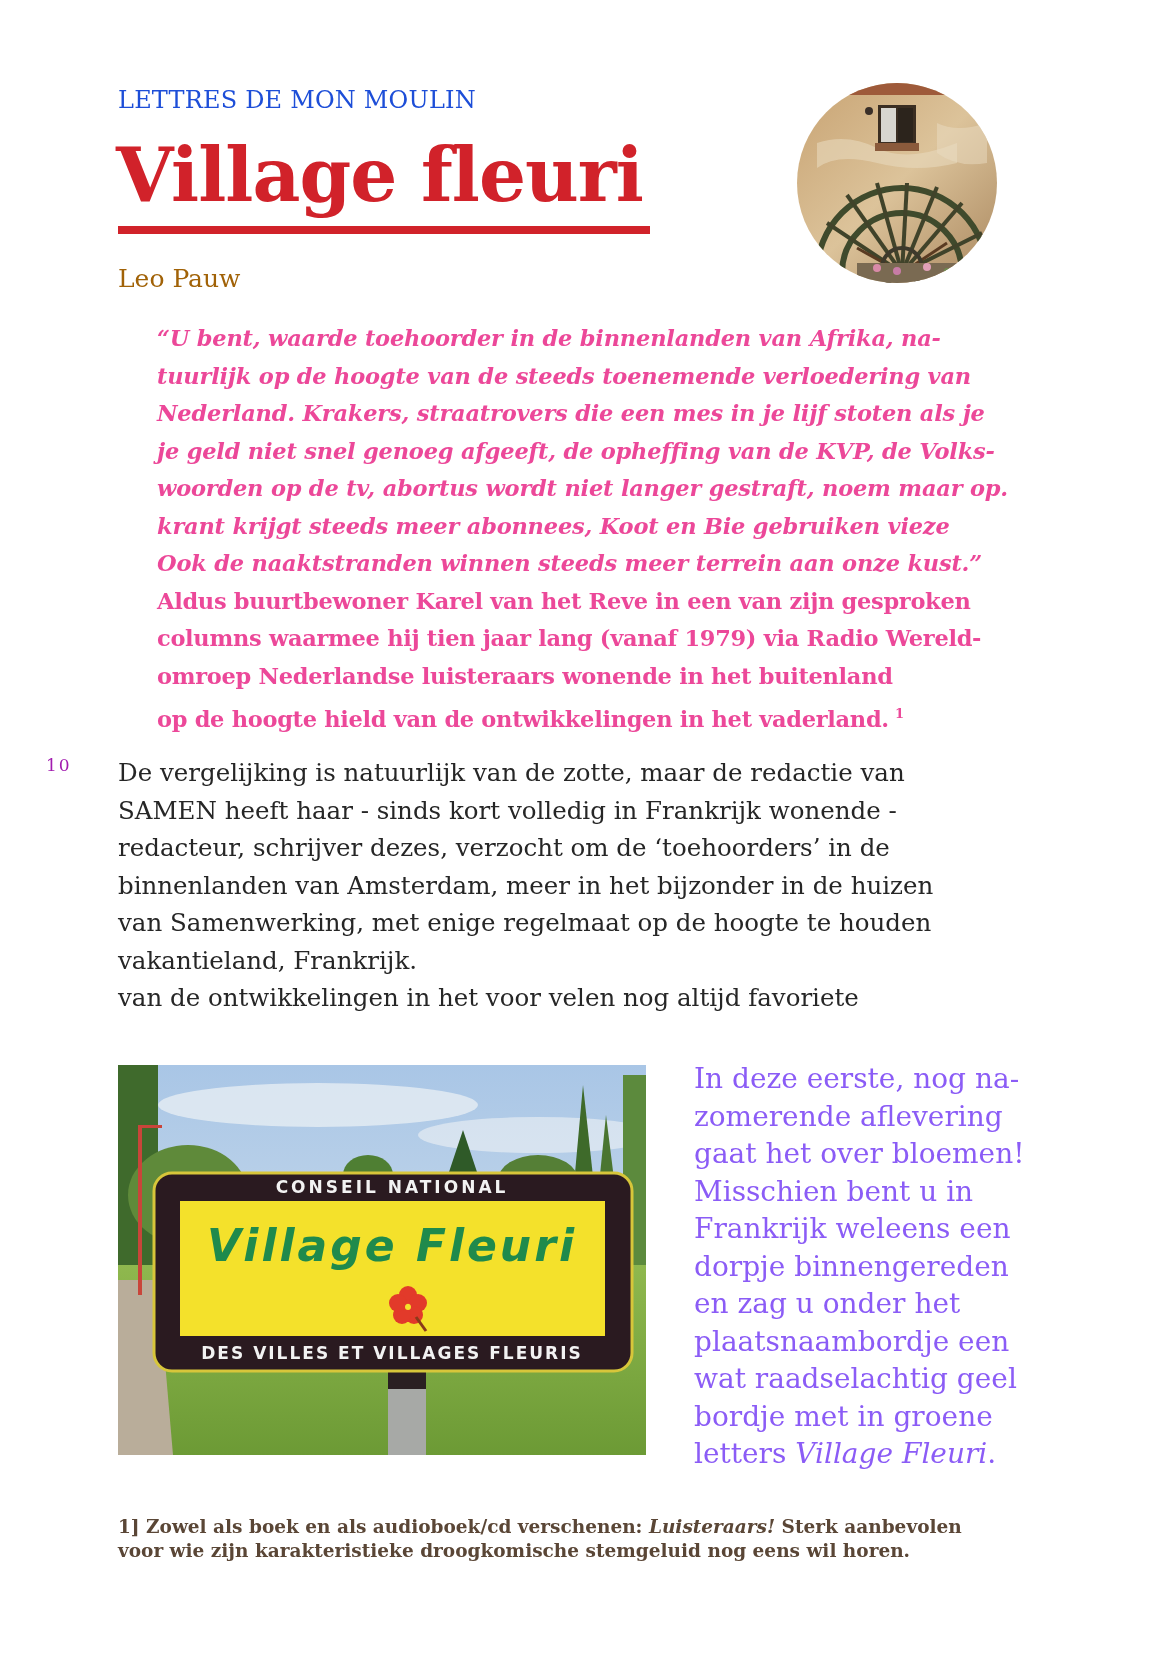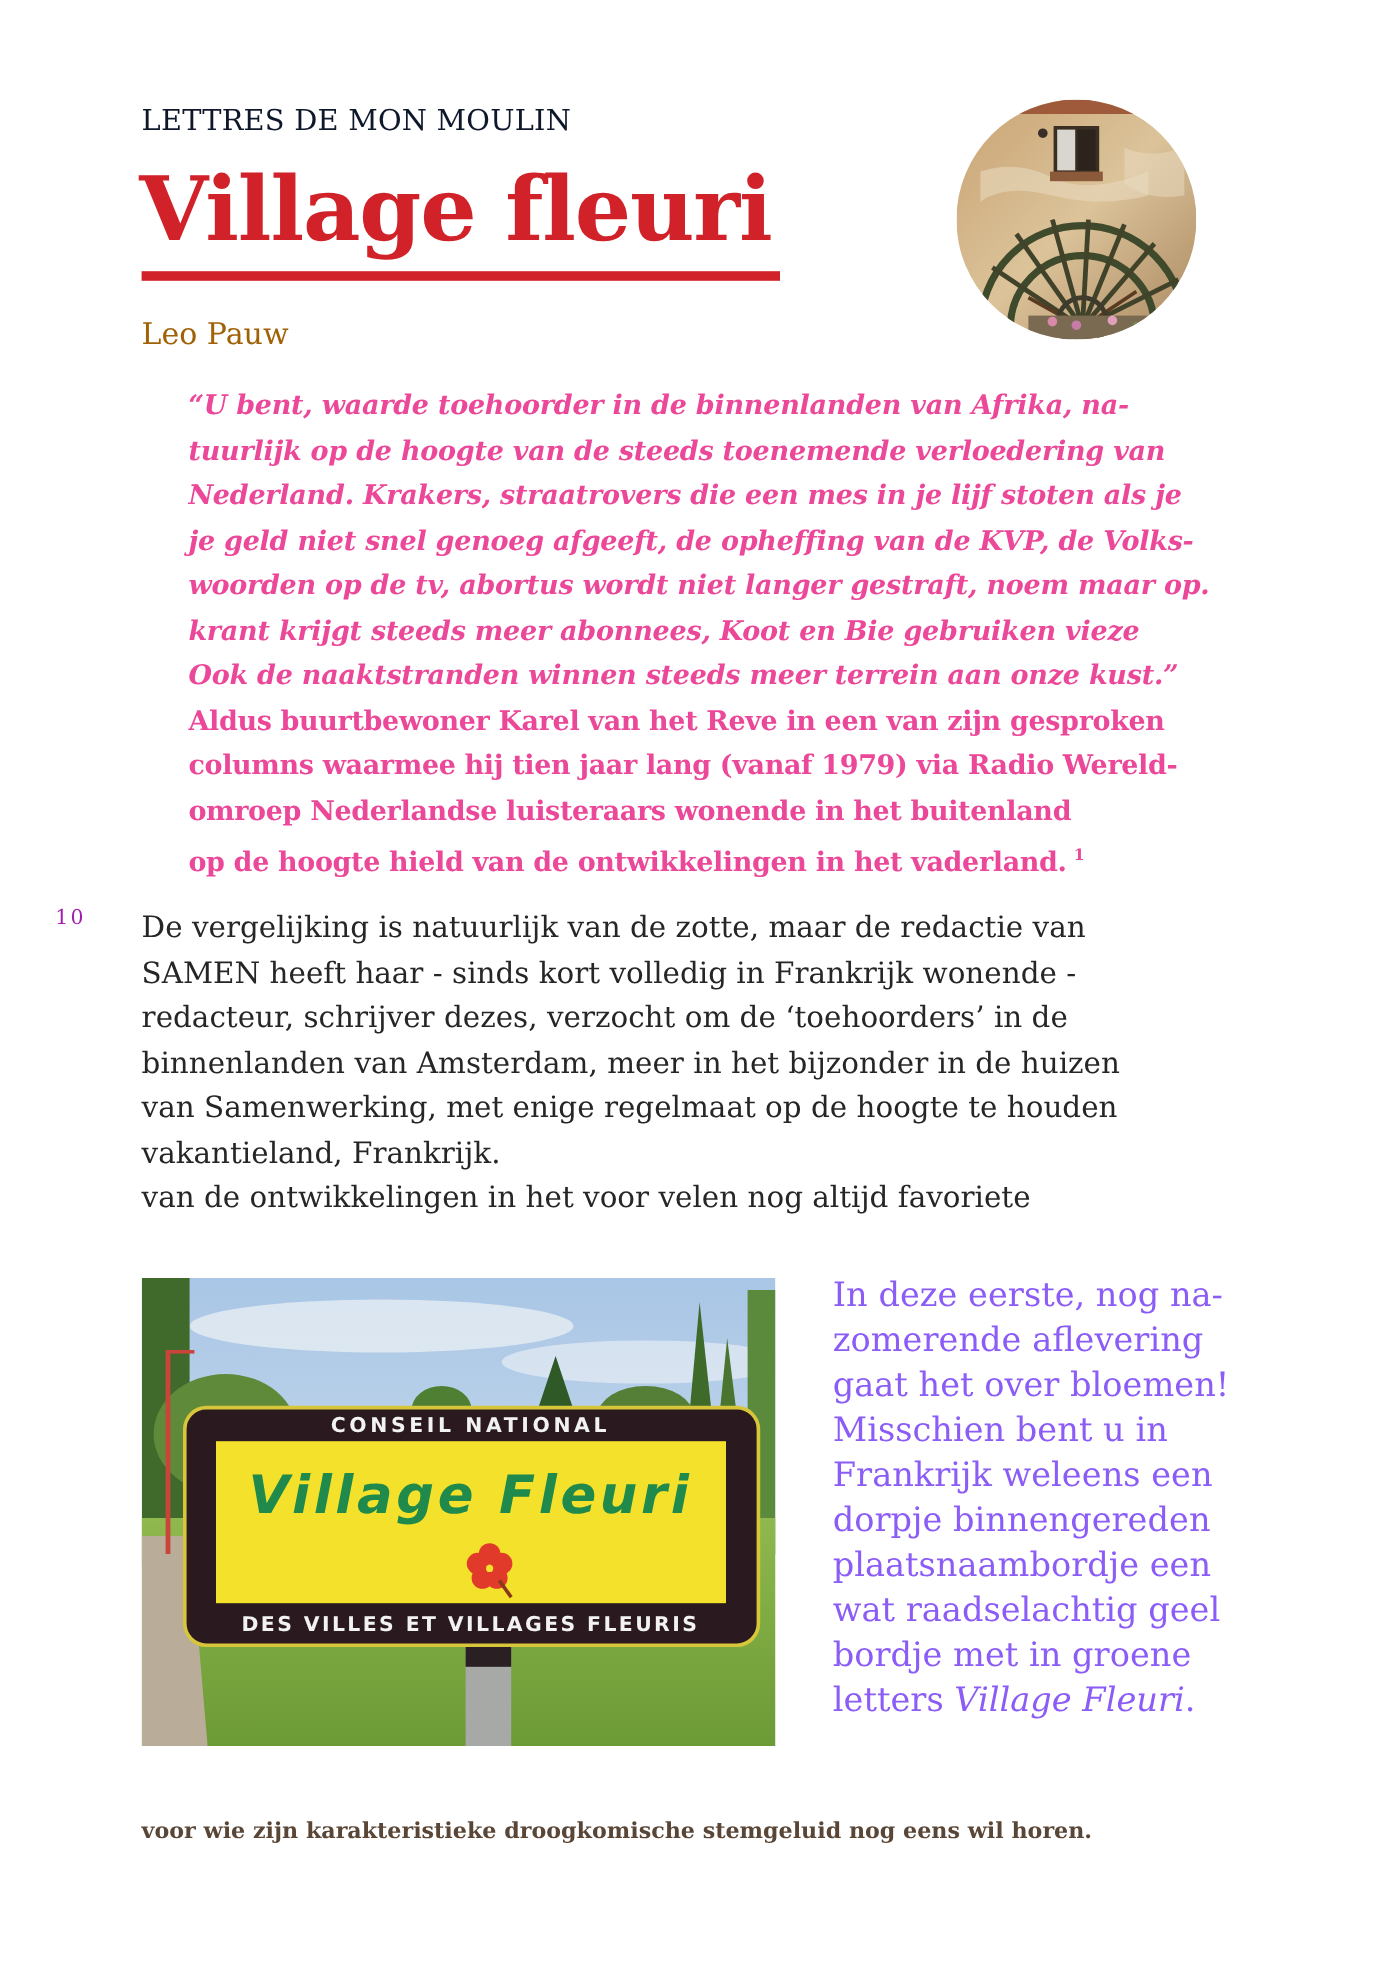--- a/index.html
+++ b/index.html
@@ -1,19 +1,19 @@
 <!DOCTYPE html>
 <html><head>
   <meta charset="utf-8">
   <style>
     html, body { margin: 0; padding: 0; background: #ffffff; }
     body { width: 1166px; height: 1654px; position: relative; overflow: hidden; font-family: "DejaVu Serif", serif; }
     .abs { position: absolute; }
 
-    .kicker { left: 118px; top: 86px; font-family: "DejaVu Serif", serif; font-size: 24px; letter-spacing: 0.2px; color: #0f172a; }
+    .kicker { left: 118px; top: 86px; font-family: "DejaVu Serif", serif; font-size: 24px; letter-spacing: 0.2px; color: #1d4ed8; }
     .title { left: 116px; top: 138px; font-family: "DejaVu Serif", serif; font-weight: bold; font-size: 74px; line-height: 1; color: #d1222a; letter-spacing: -1px; white-space: nowrap; }
     .title-rule { left: 118px; top: 226px; width: 532px; height: 8px; background: #d1222a; }
     .author { left: 118px; top: 264px; font-family: "DejaVu Serif", serif; font-size: 25px; color: #a16207; }
 
     .mill { left: 797px; top: 83px; width: 200px; height: 200px; border-radius: 50%; overflow: hidden; }
 
     .quote { left: 157px; top: 320px; width: 840px; color: #ec4899; font-family: "DejaVu Serif", serif; font-weight: bold; font-size: 22.5px; line-height: 37.5px; }
     .quote .line { display: block; white-space: nowrap; }
     .quote .it { font-style: italic; letter-spacing: -0.2px; }
     .quote .rm { letter-spacing: -0.3px; }
@@ -157,21 +157,23 @@
   </svg>
 </div>
 
 <div class="abs side">
   <span class="line">In deze eerste, nog na-</span>
   <span class="line">zomerende aflevering</span>
   <span class="line">gaat het over bloemen!</span>
   <span class="line">Misschien bent u in</span>
   <span class="line">Frankrijk weleens een</span>
   <span class="line">dorpje binnengereden</span>
+  <span class="line">en zag u onder het</span>
   <span class="line">plaatsnaambordje een</span>
   <span class="line">wat raadselachtig geel</span>
   <span class="line">bordje met in groene</span>
   <span class="line"><span>letters </span><em>Village Fleuri</em><span>.</span></span>
 </div>
 
 <div class="abs footnote">
+  <span class="line"><span>1] Zowel als boek en als audioboek/cd verschenen: </span><em>Luisteraars!</em><span> Sterk aanbevolen</span></span>
   <span class="line">voor wie zijn karakteristieke droogkomische stemgeluid nog eens wil horen.</span>
 </div>
 
 </body></html>

